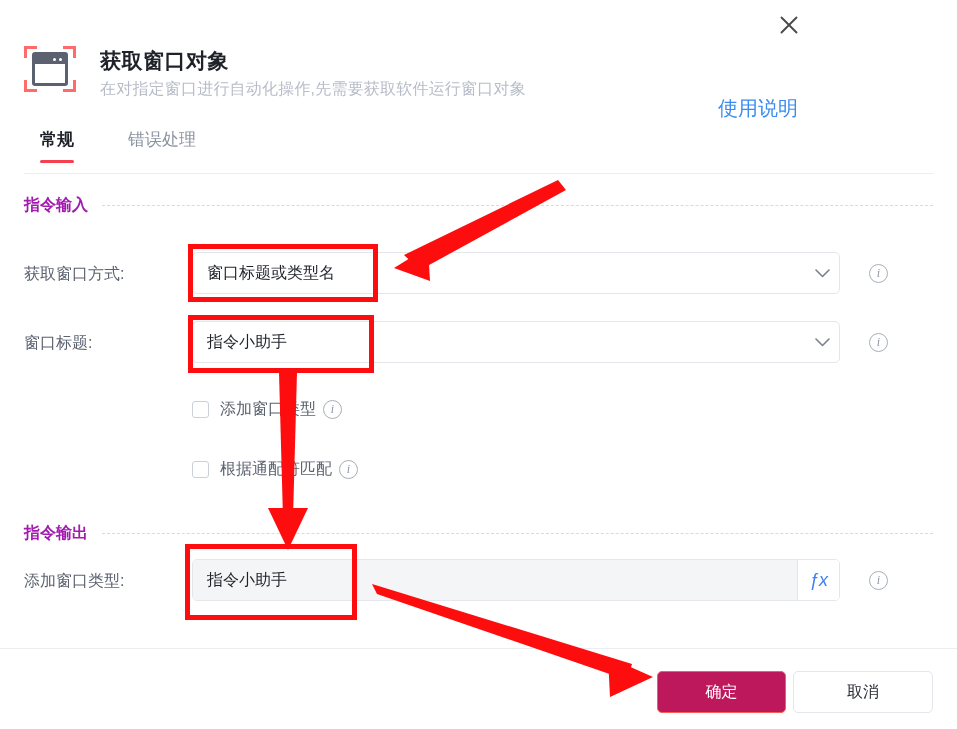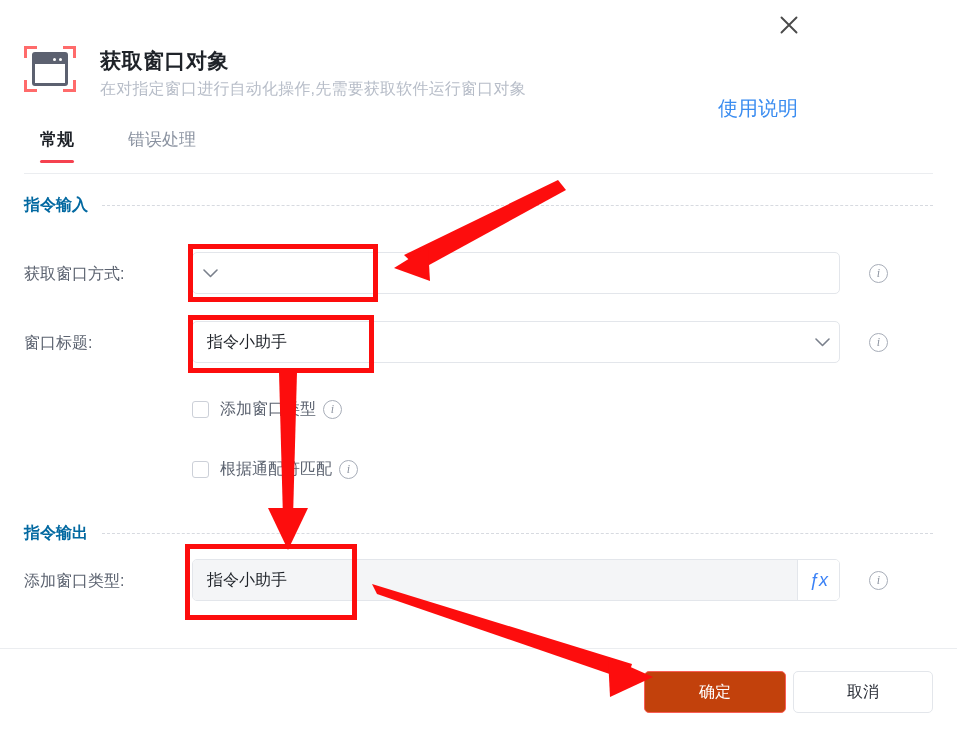--- a/index.html
+++ b/index.html
@@ -139,21 +139,21 @@
     position: absolute;
     left: 24px;
     width: 909px;
     height: 22px;
     display: flex;
     align-items: center;
   }
   .section-title {
     font-size: 16px;
     font-weight: bold;
-    color: #0369a1;
+    color: #a21caf;
     white-space: nowrap;
   }
   .section-rule {
     flex: 1;
     margin-left: 14px;
     border-top: 1px dashed #d7dae0;
     height: 0;
   }
 
   .field-label {
@@ -297,22 +297,22 @@
     align-items: center;
     justify-content: center;
     cursor: pointer;
     border: 1px solid #e3e6eb;
     background: #fff;
     color: #2b2f38;
     font-family: inherit;
   }
   .btn-run { left: 24px; width: 114px; }
   .btn-ok {
-    right: 171px; width: 142px;
-    background: #c2410c;
+    right: 171px; width: 129px;
+    background: #be185d;
     border-color: #fa5d55;
     color: #ffffff;
   }
   .btn-cancel { right: 24px; width: 140px; }
 
   
   .anno-rect {
     position: absolute;
     border: 5px solid #fd0d0d;
     pointer-events: none;
@@ -362,20 +362,21 @@
 
   <div class="dlg-body">
 
     <div class="section-head" style="top:20px;">
       <span class="section-title">指令输入</span>
       <span class="section-rule"></span>
     </div>
 
     <div class="field-label" style="left:24px; top:90px;">获取窗口方式:</div>
     <div class="ctl" style="left:192px; top:78px; width:648px;">
+      <span class="ctl-text">窗口标题或类型名</span>
       <span class="chev">
         <svg width="15" height="9" viewBox="0 0 15 9" aria-hidden="true">
           <path d="M1 1 L7.5 7.5 L14 1" stroke="#7a808c" stroke-width="1.6" fill="none" stroke-linecap="round" stroke-linejoin="round"></path>
         </svg>
       </span>
     </div>
     <div class="info-ico" style="left:869px; top:90px;">i</div>
 
     <div class="field-label" style="left:24px; top:159px;">窗口标题:</div>
     <div class="ctl" style="left:192px; top:147px; width:648px;">

